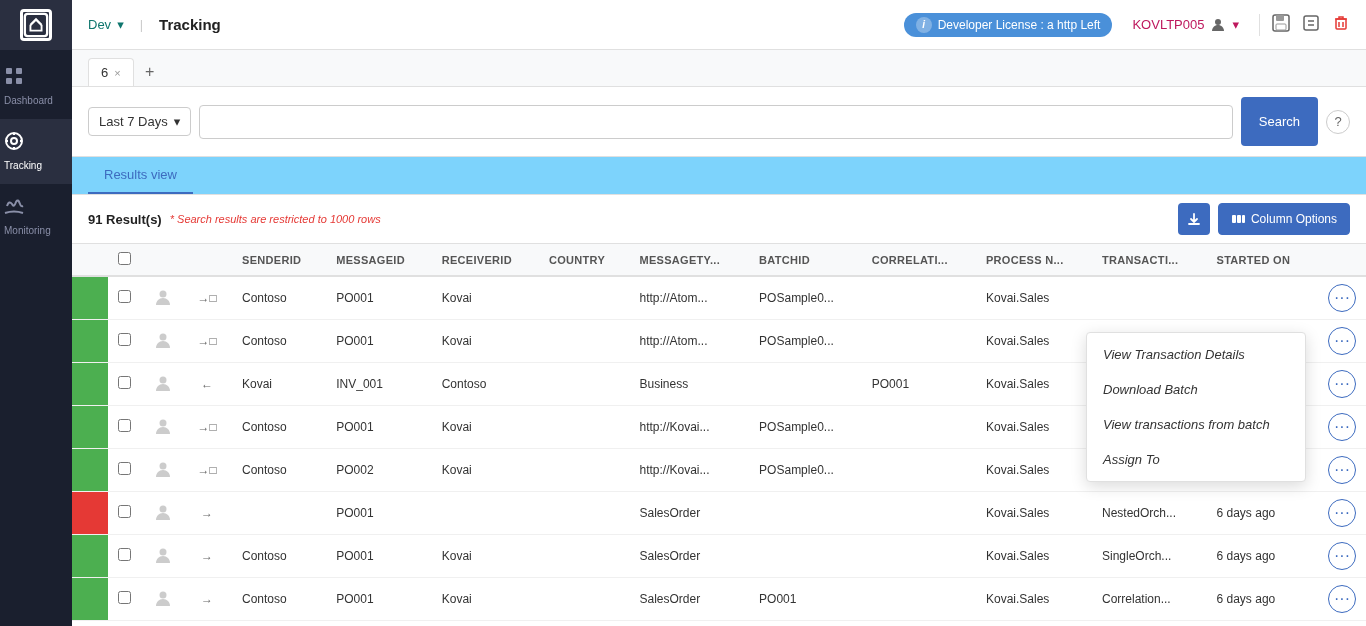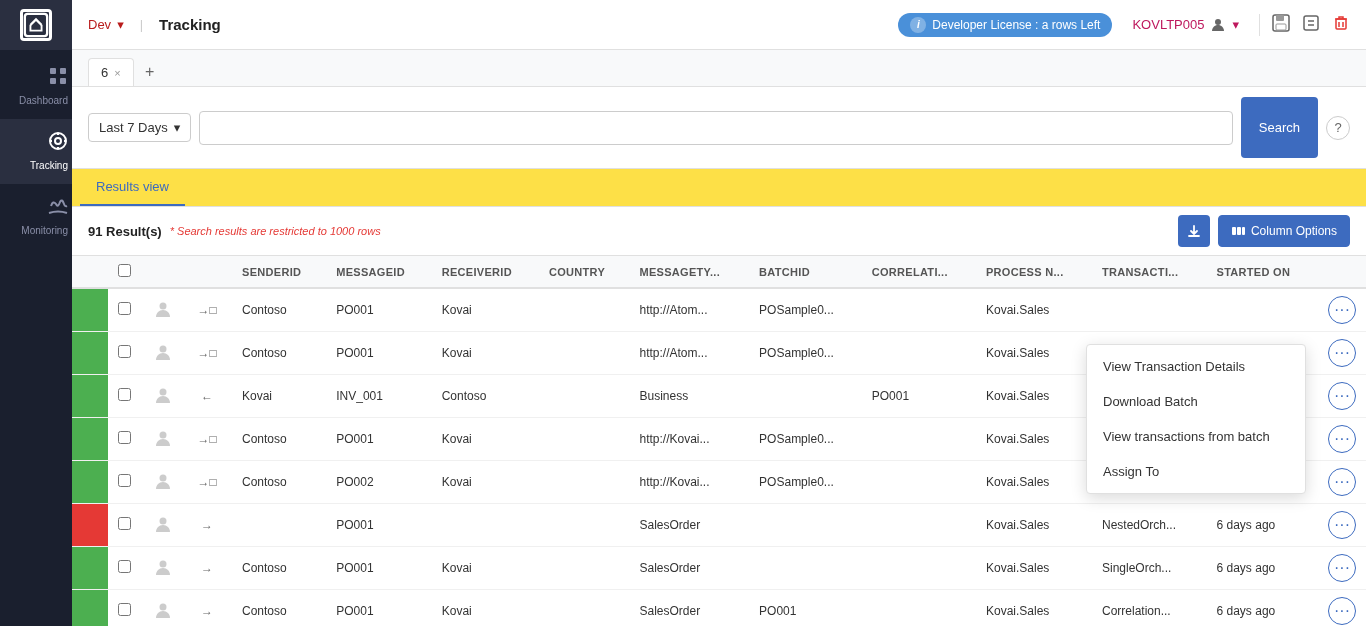--- a/index.html
+++ b/index.html
@@ -34,21 +34,21 @@
       align-items: center;
       justify-content: center;
       color: white;
       font-weight: bold;
       font-size: 16px;
     }
     .sidebar-item {
       width: 100%;
       display: flex;
       flex-direction: column;
-      align-items: flex-end;
+      align-items: flex-start;
       padding: 12px 4px;
       color: #8a8fa8;
       cursor: pointer;
       font-size: 11px;
       text-align: center;
       gap: 4px;
     }
     .sidebar-item.active { color: white; background: #2a2f40; }
     .sidebar-icon { font-size: 18px; }
     .sidebar-label { font-size: 10px; line-height: 1.2; }
@@ -70,21 +70,21 @@
       display: flex;
       align-items: center;
       padding: 0 16px;
       border-bottom: 1px solid #e0e0e0;
       gap: 12px;
     }
     .topbar-env {
       display: flex;
       align-items: flex-start;
       gap: 6px;
-      color: #b91c1c;
+      color: #0f766e;
       font-weight: 500;
       cursor: pointer;
     }
     .topbar-divider { color: #ccc; margin: 0 4px; }
     .topbar-title { font-weight: 600; color: #222; font-size: 15px; }
     .topbar-spacer { flex: 1; }
     .license-badge {
       background: #4a90d9;
       color: white;
       padding: 4px 12px;
@@ -203,21 +203,21 @@
       border: 1px solid #ccc;
       border-radius: 4px;
       padding: 0 10px;
       font-size: 13px;
       outline: none;
     }
     .search-btn {
       background: #3d6bbf;
       color: white;
       border: none;
-      padding: 23px 18px;
+      padding: 17px 18px;
       border-radius: 4px;
       cursor: pointer;
       font-size: 13px;
       font-weight: 500;
     }
     .search-help-icon {
       width: 24px;
       height: 24px;
       border: 1px solid #ccc;
       border-radius: 50%;
@@ -225,23 +225,23 @@
       align-items: center;
       justify-content: center;
       color: #666;
       cursor: pointer;
       font-size: 13px;
     }
 
     
     .view-tabs {
       display: flex;
-      padding: 0 8px;
+      padding: 0 16px;
       border-bottom: 1px solid #e0e0e0;
-      background: #fde047;
+      background: #7dd3fc;
       gap: 30px;
     }
     .view-tab {
       padding: 10px 16px;
       cursor: pointer;
       color: #666;
       font-size: 13px;
       border-bottom: 2px solid transparent;
     }
     .view-tab.active {
@@ -373,20 +373,21 @@
       box-shadow: 0 4px 16px rgba(0,0,0,0.15);
       z-index: 100;
       min-width: 220px;
       padding: 4px 0;
     }
     .context-menu-item {
       padding: 10px 16px;
       cursor: pointer;
       color: #333;
       font-size: 13px;
+      font-style: italic;
     }
 
     
     .table-container::-webkit-scrollbar { width: 8px; height: 8px; }
     .table-container::-webkit-scrollbar-track { background: #f1f1f1; }
     .table-container::-webkit-scrollbar-thumb { background: #ccc; border-radius: 4px; }
   </style>
 </head>
 <body>
 
@@ -445,21 +446,21 @@
   <div class="topbar">
     <div class="topbar-env">
       <span>Dev</span>
       <span>▾</span>
     </div>
     <span class="topbar-divider">|</span>
     <span class="topbar-title">Tracking</span>
     <div class="topbar-spacer"></div>
     <div class="license-badge">
       <span class="info-icon">i</span>
-      <span>Developer License : a rows Left</span>
+      <span>Developer License : a http Left</span>
     </div>
     <div class="user-area">
       <span>KOVLTP005</span>
       <svg width="16" height="16" viewBox="0 0 16 16" fill="#666">
         <circle cx="8" cy="5" r="3"></circle>
         <path d="M2 14c0-3.3 2.7-6 6-6s6 2.7 6 6"></path>
       </svg>
       <span>▾</span>
     </div>
     <div class="topbar-actions">

